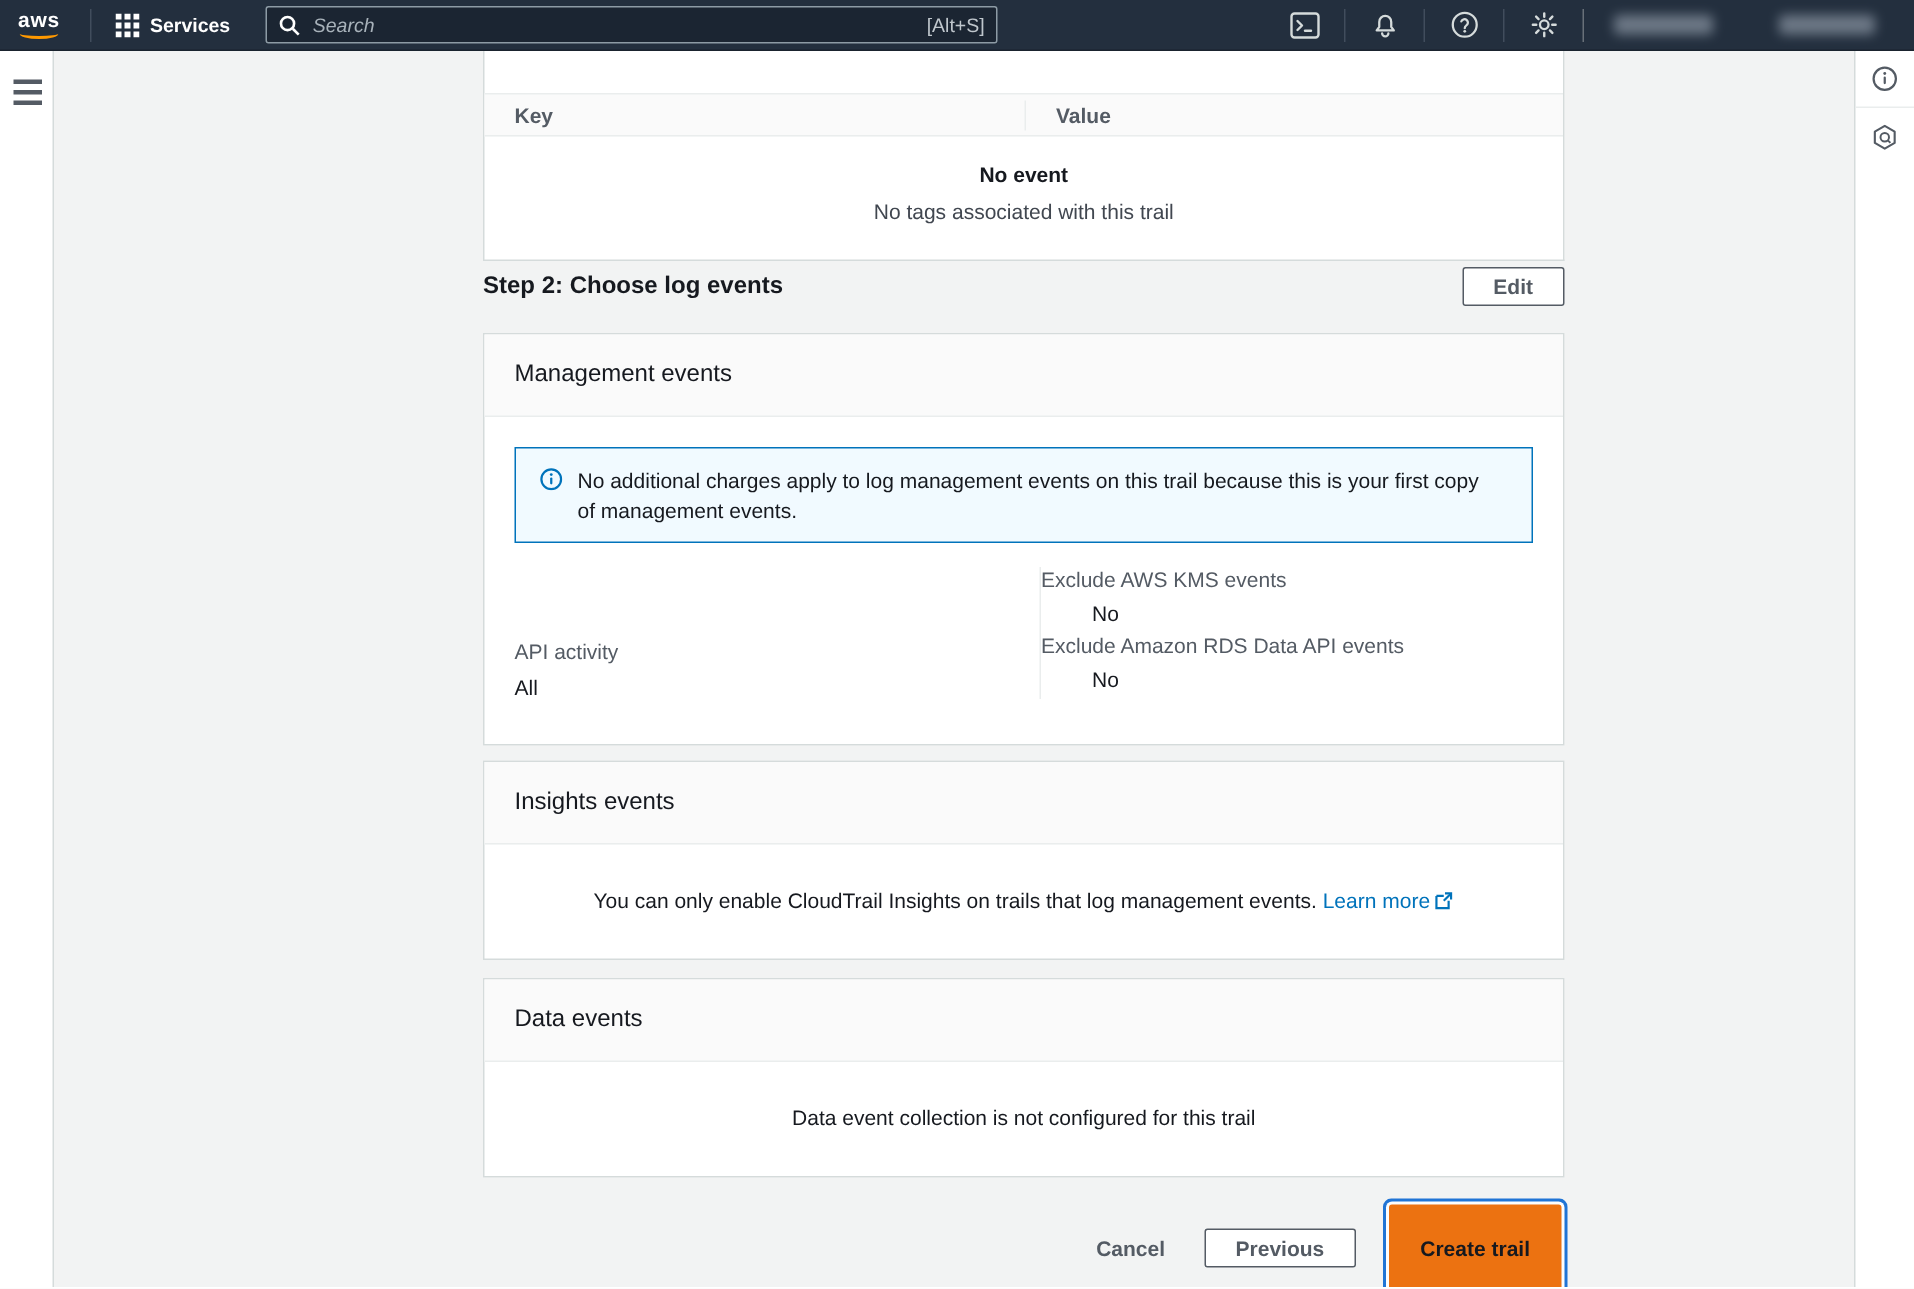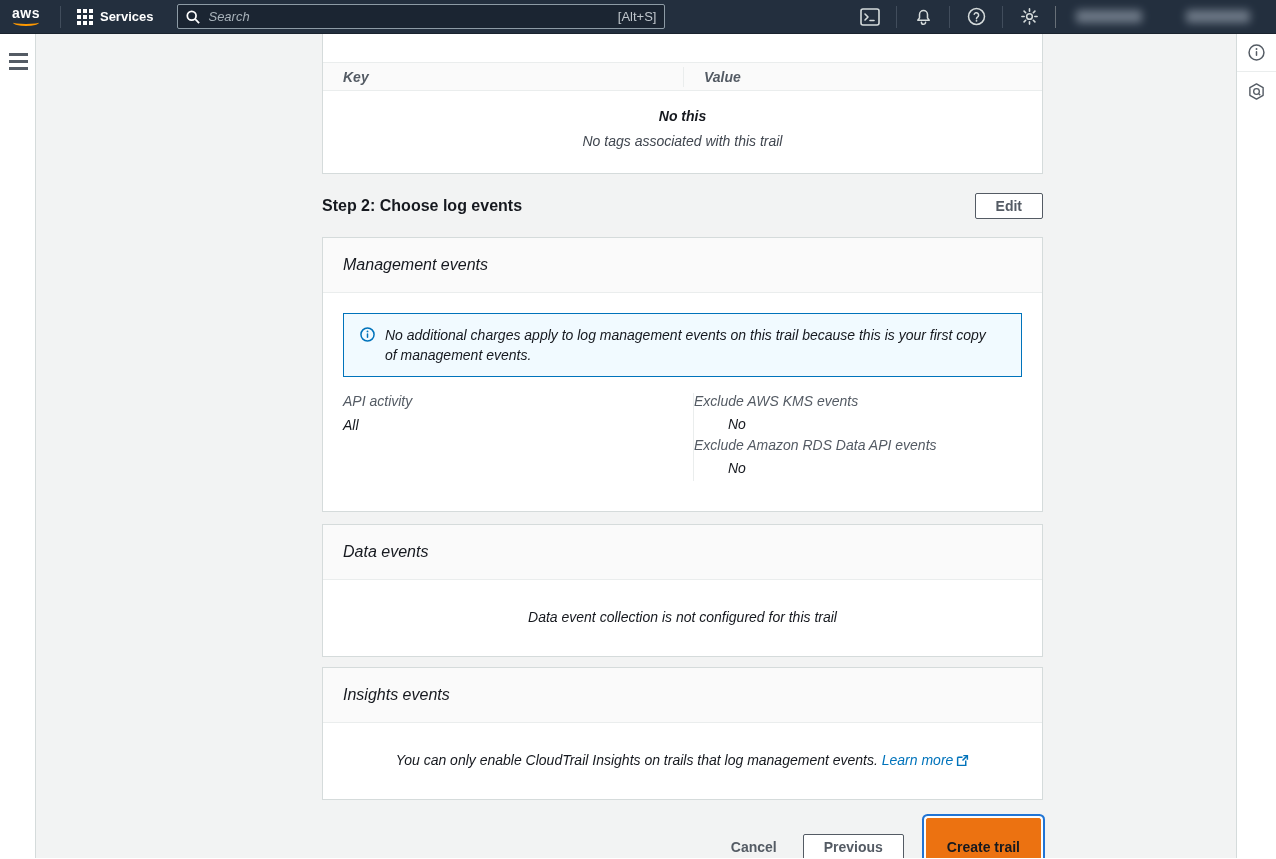--- a/index.html
+++ b/index.html
@@ -37,58 +37,58 @@
     justify-content:center; gap:4px; cursor:pointer; }
   .hamburger span { display:block; width:19px; height:3px; background:#545b64; }
   .main { flex:1; background:#f2f3f3; overflow:hidden; }
   .right-rail { width:40px; background:#fff; border-left:1px solid #d5dbdb; }
   .rail-cell { height:38px; display:flex; align-items:center; justify-content:center;
     cursor:pointer; color:#545b64; }
   .rail-sep { border-bottom:1px solid #eaeded; }
 
   
   .content { width:721px; margin-left:286px; }
-  .card { background:#fff; border:1px solid #d5dbdb;font-style:italic; }
+  .card { background:#fff; border:1px solid #d5dbdb; }
 
   
   .card.tags { border-top:none; }
   .tags-top-space { height:28px; }
   .tags-header { display:flex; height:29px; background:#fafafa;
     border-top:1px solid #eaeded; border-bottom:1px solid #eaeded; align-items:center; }
   .tags-header .col { font-weight:bold; color:#545b64; font-size:14px; }
   .tags-header .col.key { width:360px; padding-left:20px; }
   .tags-header .col.value { padding-left:20px; border-left:1px solid #eaeded;
     height:20px; line-height:20px; flex:1; }
   .tags-empty { text-align:center; padding:17px 0 24px; }
   .tags-empty .t { font-weight:bold; color:#16191f; }
   .tags-empty .m { color:#414750; margin-top:9px; }
 
   
-  .step-row { display:flex; justify-content:space-between; align-items:center; margin-top:17px; height:30px; }
+  .step-row { display:flex; justify-content:space-between; align-items:center; margin-top:2px; height:30px; }
   .step-title { font-size:16px; font-weight:bold; color:#16191f; }
 
   .btn { display:inline-block; font-family:"Liberation Sans",sans-serif; font-size:14px; font-weight:bold;
     border-radius:2px; cursor:pointer; }
   .btn.secondary { background:#fff; border:1px solid #545b64; color:#545b64; padding:4px 20px; }
   .btn.link { background:none; border:none; color:#545b64; padding:4px 4px; }
   .btn.primary { background:#ec7211; border:1px solid #ec7211; color:#16191f; padding:20px 20px;
     box-shadow:0 0 0 2px #fdfdfd, 0 0 0 4px #2074d5; }
 
   
   .sec { margin-top:16px; }
   .sec-header { background:#fafafa; border-bottom:1px solid #eaeded; padding:18px 20px; }
   .sec-title { font-size:16px; color:#16191f; }
   .sec-body { padding:20px; }
 
   .alert { display:flex; gap:10px; border:1px solid #0073bb; background:#f1faff;
     padding:11px 24px 11px 16px; line-height:20px; color:#16191f; }
   .alert .ic { flex:0 0 auto; margin-top:2px; }
 
   .fields { display:flex; margin-top:16px; padding-bottom:10px; }
-  .f-left { width:350px; }
+  .f-left { width:350px;margin-top:48px; }
   .f-right { flex:1; border-left:1px solid #eaeded; }
   .f-label { color:#545b64; }
   .f-value { color:#16191f; margin:7px 0 0; }
   .f-left .f-value { margin-top:8px; }
   .f-right .f-label + .f-value { margin-bottom:5px;margin-left:34px; }
 
   .center-body { text-align:center; padding:29px 20px 31px; color:#16191f; }
   .sec.data { margin-top:12px; }
   .sec.insights { margin-top:10px; }
   .learn-link { color:#0073bb; text-decoration:none; cursor:pointer; }
@@ -176,21 +176,21 @@
   <div class="main">
     <div class="content">
 
       <div class="card tags">
         <div class="tags-top-space"></div>
         <div class="tags-header">
           <div class="col key">Key</div>
           <div class="col value">Value</div>
         </div>
         <div class="tags-empty">
-          <div class="t">No this</div>
+          <div class="t">No event</div>
           <div class="m">No tags associated with this trail</div>
         </div>
       </div>
 
       <div class="step-row">
         <div class="step-title">Step 2: Choose log events</div>
         <button class="btn secondary">Edit</button>
       </div>
 
       <div class="card sec">
@@ -216,41 +216,41 @@
             <div class="f-right">
               <div class="f-label">Exclude AWS KMS events</div>
               <div class="f-value">No</div>
               <div class="f-label">Exclude Amazon RDS Data API events</div>
               <div class="f-value">No</div>
             </div>
           </div>
         </div>
       </div>
 
-      <div class="card sec data">
-        <div class="sec-header">
-          <span class="sec-title">Data events</span>
-        </div>
-        <div class="center-body">Data event collection is not configured for this trail</div>
-      </div>
-
       <div class="card sec insights">
         <div class="sec-header">
           <span class="sec-title">Insights events</span>
         </div>
         <div class="center-body">
           <span>You can only enable CloudTrail Insights on trails that log management events.</span>
           <a class="learn-link"><span>Learn more</span><svg class="ext-icon" width="13" height="13" viewBox="0 0 16 16">
                 <path d="M2 4 h6 M2 4 v10 h10 v-6" fill="none" stroke="#0073bb" stroke-width="1.8"></path>
                 <path d="M9 2 h5 v5" fill="none" stroke="#0073bb" stroke-width="1.8"></path>
                 <line x1="8" y1="8" x2="13.4" y2="2.6" stroke="#0073bb" stroke-width="1.8"></line>
               </svg></a>
         </div>
       </div>
 
+      <div class="card sec data">
+        <div class="sec-header">
+          <span class="sec-title">Data events</span>
+        </div>
+        <div class="center-body">Data event collection is not configured for this trail</div>
+      </div>
+
       <div class="actions">
         <button class="btn link">Cancel</button>
         <button class="btn secondary">Previous</button>
         <button class="btn primary">Create trail</button>
       </div>
 
     </div>
   </div>
 
   <div class="right-rail">

